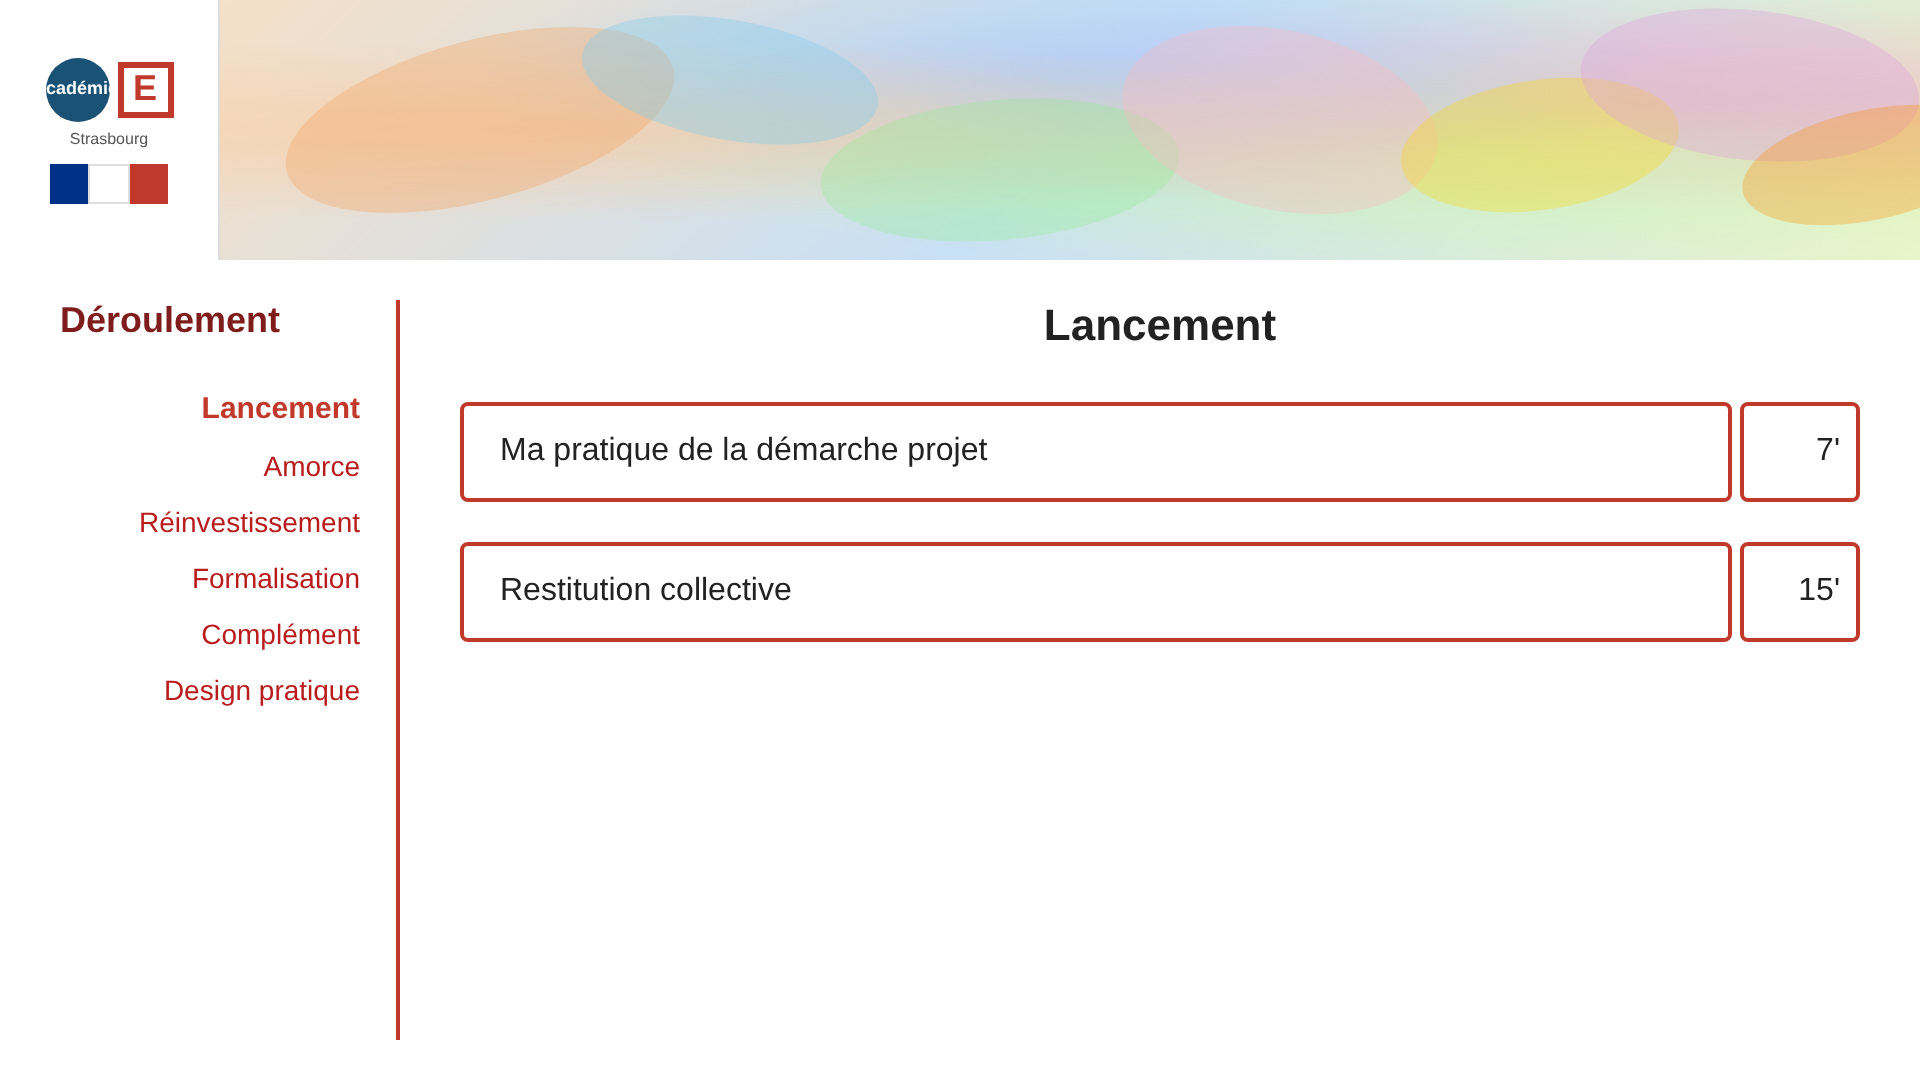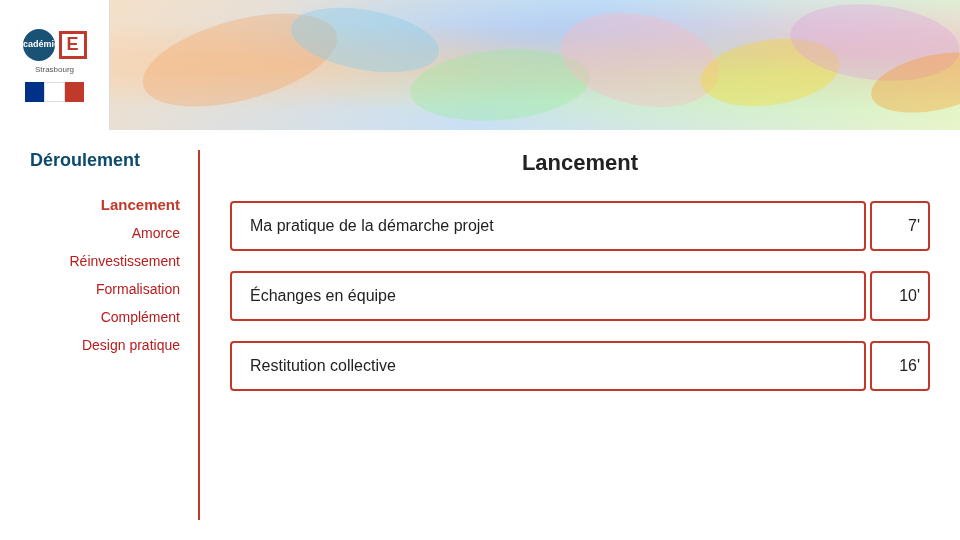--- a/index.html
+++ b/index.html
@@ -127,21 +127,21 @@
     .sidebar {
       width: 170px;
       flex-shrink: 0;
       padding-right: 10px;
       border-right: 2px solid #c0392b;
     }
 
     .sidebar-title {
       font-size: 18px;
       font-weight: bold;
-      color: #0c4a6e;
+      color: #7f1d1d;
       margin-bottom: 25px;
     }
 
     .sidebar-item {
       margin-bottom: 12px;
       font-size: 14px;
       text-align: right;
       padding-right: 8px;
     }
 
@@ -261,24 +261,20 @@
   </div>
 
   <div class="content-panel">
     <div class="content-title">Lancement</div>
 
     <div class="activity-row">
       <div class="activity-box">Ma pratique de la démarche projet</div>
       <div class="time-box">7'</div>
     </div>
 
-    <div class="activity-row">
-      <div class="activity-box">Échanges en équipe</div>
-      <div class="time-box">10'</div>
-    </div>
 
     <div class="activity-row">
       <div class="activity-box">Restitution collective</div>
-      <div class="time-box">16'</div>
+      <div class="time-box">15'</div>
     </div>
   </div>
 
 </div>
 
 </body></html>

